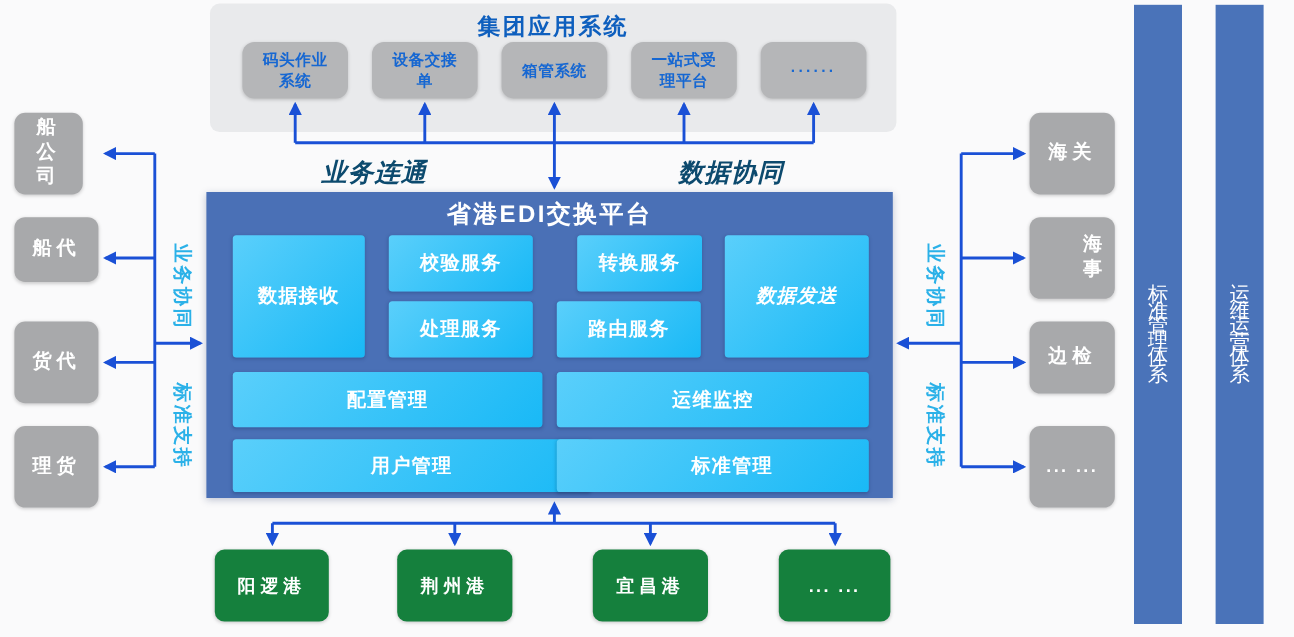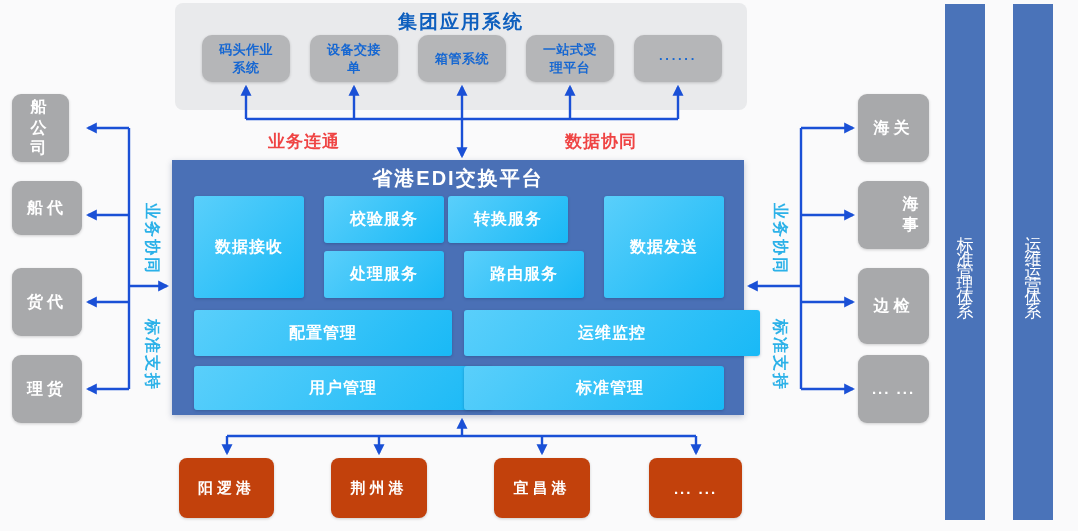--- a/index.html
+++ b/index.html
@@ -37,36 +37,36 @@
   }
   .sys-node {
     background:#B5B6B8; color:#1667D2; font-size:13px; line-height:1.35;
     border-radius:10px; padding:0 13px; letter-spacing:0.5px;
   }
   .side-node {
     background:#A8A9AB; font-size:16px; letter-spacing:4px; line-height:1.3;
     border-radius:9px; padding:0 10px;
   }
   .port-node {
-    background:#c2410c; font-size:15px; letter-spacing:4px; border-radius:8px;
+    background:#15803d; font-size:15px; letter-spacing:4px; border-radius:8px;
   }
   .dots { letter-spacing:2px; font-size:15px; white-space:nowrap; }
 
   
   .svc-box {
     position:absolute; display:flex; align-items:center; justify-content:center;
     background:linear-gradient(135deg,#5ACFFB 0%,#19B9F6 100%);
     color:#fff; font-weight:bold; font-size:16px; letter-spacing:1px;
     border-radius:3px; box-shadow:0 1px 3px rgba(0,30,70,.25);
   }
 
   
   .cyan-label {
-    position:absolute; color:#ef4444; font-weight:bold; font-size:17px;
-    letter-spacing:1px; white-space:nowrap;
+    position:absolute; color:#0c4a6e; font-weight:bold; font-size:21px;
+    letter-spacing:1px; white-space:nowrap;font-style:italic;
   }
   .rot-label {
     position:absolute; color:#2BB1E8; font-weight:bold; font-size:16px;
     letter-spacing:2px; white-space:nowrap;
     transform:translate(-50%,-50%) rotate(90deg);
   }
 
   
   .pillar {
     position:absolute; top:4px; width:40px; height:516px;
@@ -92,37 +92,37 @@
 <div class="node sys-node" style="left:634px; top:35px; width:88px; height:47px; letter-spacing:2px;">······</div>
 
 <div class="cyan-label" style="left:268px; top:130px;">业务连通</div>
 <div class="cyan-label" style="left:565px; top:130px;">数据协同</div>
 
 <div id="platform">
   <div class="platform-title">省港EDI交换平台</div>
   <div class="svc-box" style="left:22px; top:36px; width:110px; height:102px;">数据接收</div>
   <div class="svc-box" style="left:152px; top:36px; width:120px; height:47px;">校验服务</div>
   <div class="svc-box" style="left:152px; top:91px; width:120px; height:47px;">处理服务</div>
-  <div class="svc-box" style="left:276px; top:36px; width:120px; height:47px;font-family:Liberation Mono, monospace;">转换服务</div>
+  <div class="svc-box" style="left:309px; top:36px; width:104px; height:47px;font-family:Liberation Mono, monospace;">转换服务</div>
   <div class="svc-box" style="left:292px; top:91px; width:120px; height:47px;">路由服务</div>
-  <div class="svc-box" style="left:432px; top:36px; width:120px; height:102px;">数据发送</div>
+  <div class="svc-box" style="left:432px; top:36px; width:120px; height:102px;font-style:italic;">数据发送</div>
   <div class="svc-box" style="left:22px; top:150px; width:258px; height:46px;">配置管理</div>
-  <div class="svc-box" style="left:292px; top:150px; width:296px; height:46px;">运维监控</div>
+  <div class="svc-box" style="left:292px; top:150px; width:260px; height:46px;">运维监控</div>
   <div class="svc-box" style="left:22px; top:206px; width:298px; height:44px;">用户管理</div>
   <div class="svc-box" style="left:292px; top:206px; width:260px; height:44px;padding-left:32px;">标准管理</div>
 </div>
 
 <div class="node side-node" style="left:12px; top:94px; width:57px; height:68px;">船公司</div>
 <div class="node side-node" style="left:12px; top:181px; width:70px; height:54px;">船代</div>
 <div class="node side-node" style="left:12px; top:268px; width:70px; height:68px;">货代</div>
 <div class="node side-node" style="left:12px; top:355px; width:70px; height:68px;">理货</div>
 
 <div class="node side-node" style="left:858px; top:94px; width:71px; height:68px;">海关</div>
 <div class="node side-node" style="left:858px; top:181px; width:71px; height:68px;padding-left:48px;">海事</div>
-<div class="node side-node" style="left:858px; top:268px; width:71px; height:76px;">边检</div>
+<div class="node side-node" style="left:858px; top:268px; width:71px; height:60px;">边检</div>
 <div class="node side-node dots" style="left:858px; top:355px; width:71px; height:68px;">... ...</div>
 
 <div class="rot-label" style="left:151px; top:239px;">业务协同</div>
 <div class="rot-label" style="left:151px; top:355px;">标准支持</div>
 <div class="rot-label" style="left:779px; top:239px;">业务协同</div>
 <div class="rot-label" style="left:779px; top:355px;">标准支持</div>
 
 <div class="node port-node" style="left:179px; top:458px; width:95px; height:60px;">阳逻港</div>
 <div class="node port-node" style="left:331px; top:458px; width:96px; height:60px;">荆州港</div>
 <div class="node port-node" style="left:494px; top:458px; width:96px; height:60px;">宜昌港</div>

